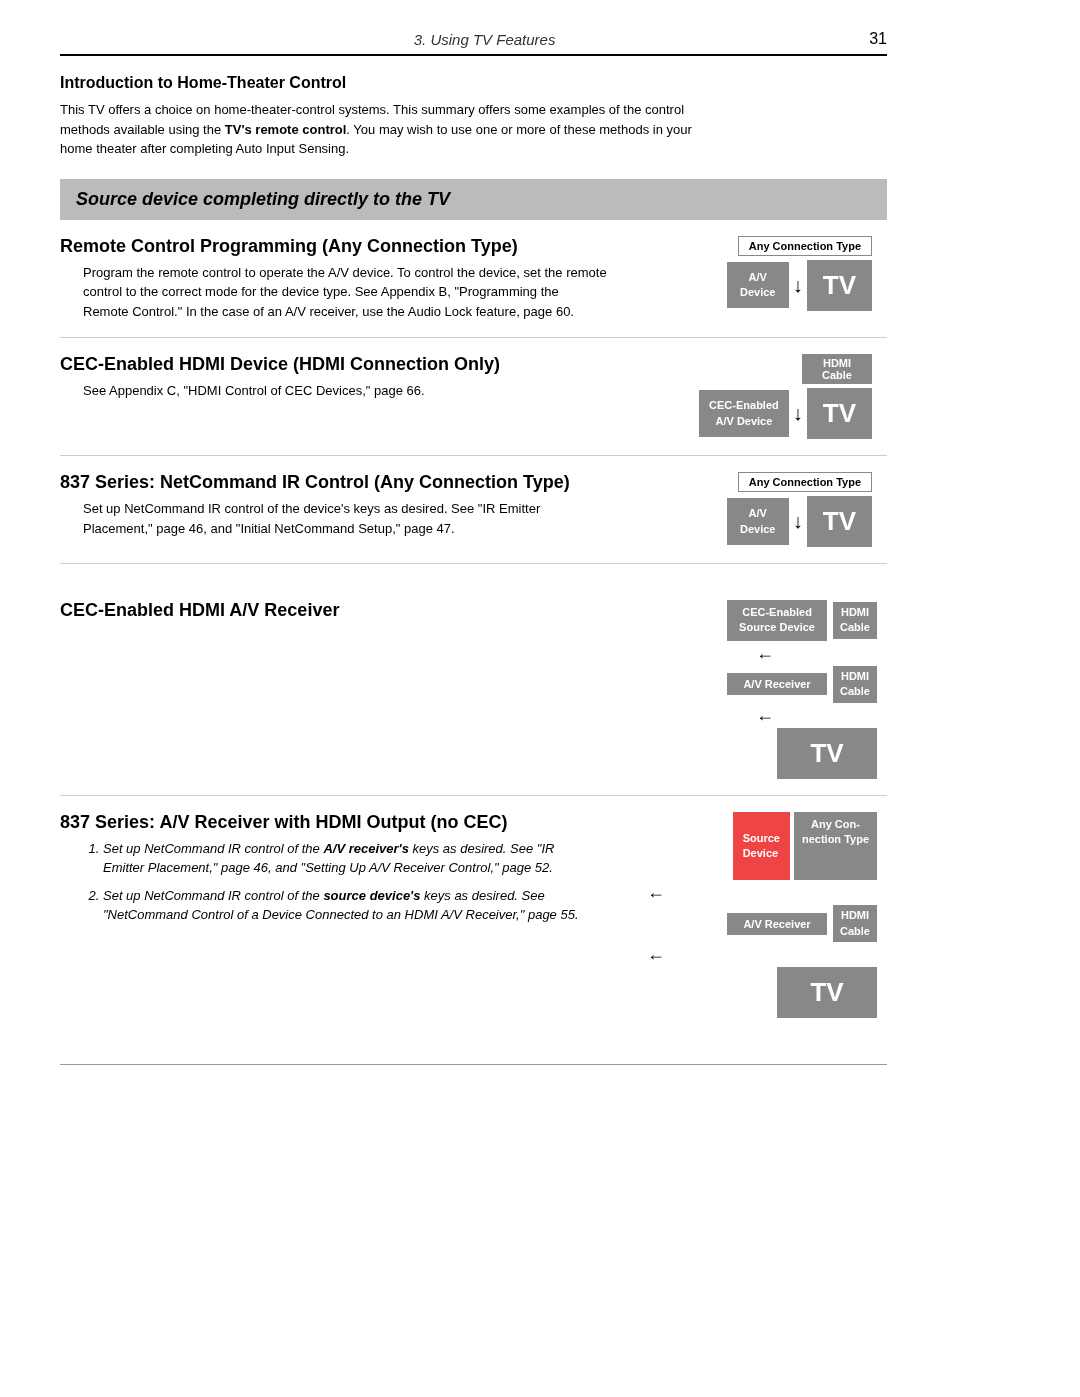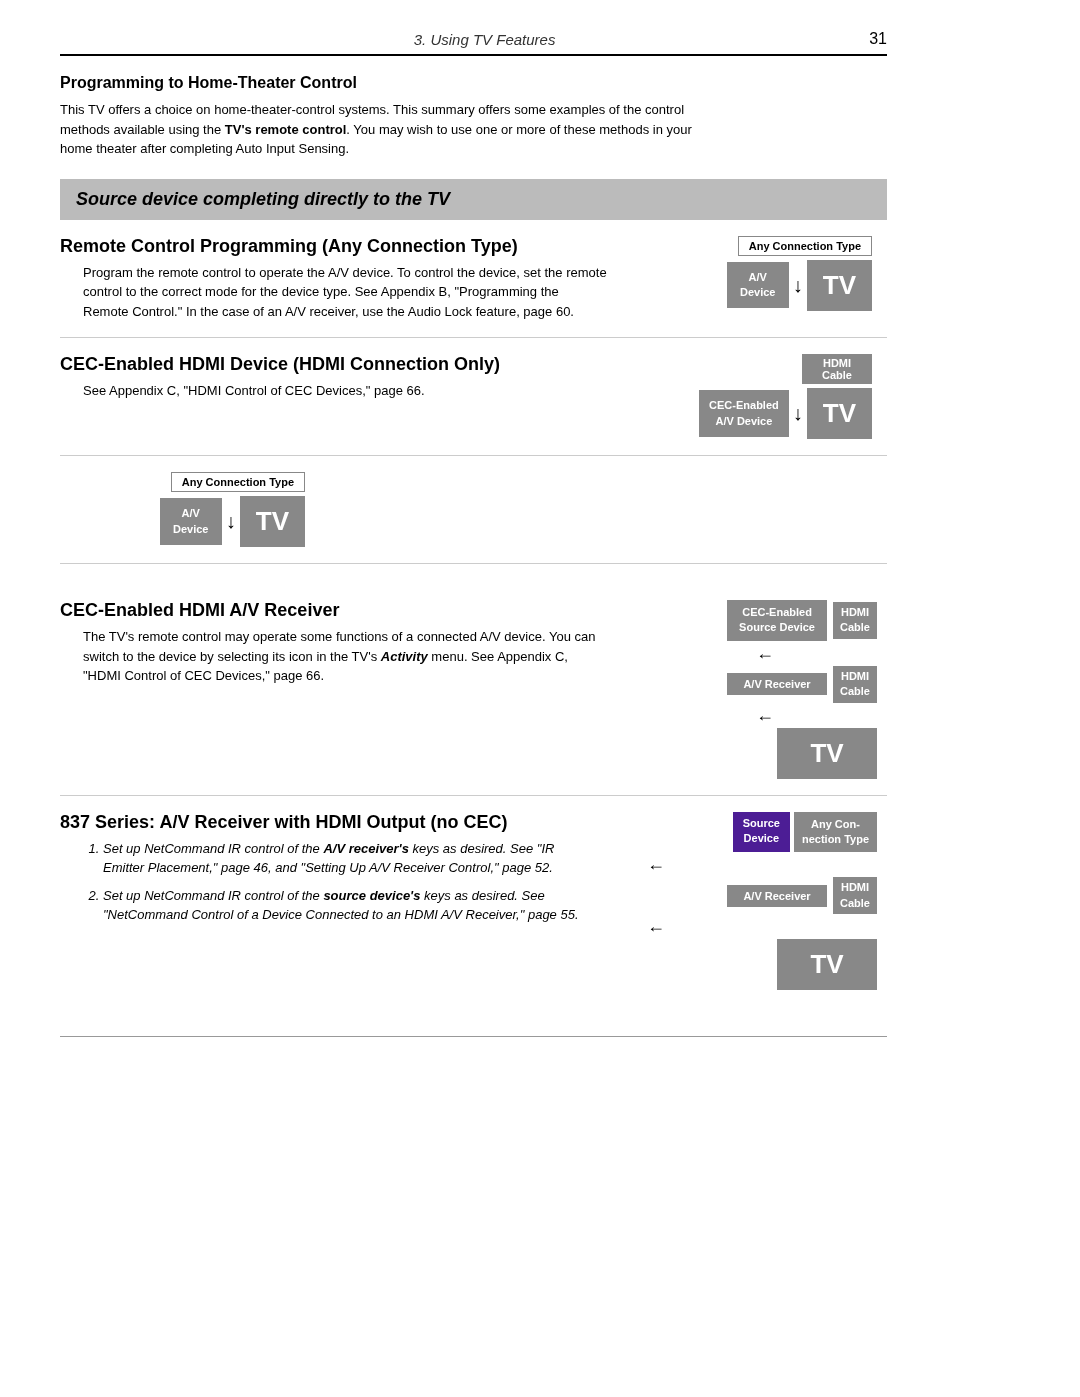--- a/index.html
+++ b/index.html
@@ -125,21 +125,21 @@
 
 <div class="page">
 
   <div class="page-header">
     <div style="width:40px;"></div>
     <div class="page-header-title">3.  Using TV Features</div>
     <div class="page-header-number">31</div>
   </div>
 
   <div>
-    <div class="intro-title">Programming to Home-Theater Control</div>
+    <div class="intro-title">Introduction to Home-Theater Control</div>
     <div class="intro-text">
       This TV offers a choice on home-theater-control systems. This summary offers some examples of the control methods available using the <strong>TV's remote control</strong>.  You may wish to use one or more of these methods in your home theater after completing Auto Input Sensing.
     </div>
   </div>
 
   <div class="section-header">
     <span>Source device completing directly to the TV</span>
   </div>
 
   <div class="subsection">
@@ -179,43 +179,48 @@
         <div style="display:flex;align-items:center;gap:4px;">
           <div style="background:#888;color:#fff;font-size:11px;font-weight:bold;padding:8px 10px;text-align:center;min-width:82px;line-height:1.4;">CEC-Enabled<br>A/V Device</div>
           <div style="font-size:20px;font-weight:bold;color:#000;">↓</div>
           <div style="background:#888;color:#fff;font-size:26px;font-weight:bold;padding:10px 16px;text-align:center;">TV</div>
         </div>
       </div>
     </div>
   </div>
 
   <div class="subsection">
+    <div class="subsection-text">
+      <div class="subsection-title">
+        837 Series:  NetCommand IR Control (Any Connection Type)
+      </div>
+      <div class="subsection-body">
+        Set up NetCommand IR control of the device's keys as desired.  See "IR Emitter Placement," page 46, and "Initial NetCommand Setup," page 47.
+      </div>
+    </div>
     <div class="subsection-diagram">
       <div style="display:flex;flex-direction:column;align-items:flex-end;width:230px;">
         <div style="background:#fff;border:1.5px solid #888;padding:3px 10px;font-size:11px;font-weight:bold;color:#000;margin-bottom:4px;text-align:center;min-width:130px;">Any Connection Type</div>
         <div style="display:flex;align-items:center;gap:4px;">
           <div style="background:#888;color:#fff;font-size:11px;font-weight:bold;padding:8px 10px;text-align:center;min-width:62px;line-height:1.4;">A/V<br>Device</div>
           <div style="font-size:20px;font-weight:bold;color:#000;">↓</div>
           <div style="background:#888;color:#fff;font-size:26px;font-weight:bold;padding:10px 16px;text-align:center;">TV</div>
         </div>
       </div>
     </div>
   </div>
 
   <div class="section-spacer"></div>
 
 
   <div class="subsection">
     <div class="subsection-text">
       <div class="subsection-title">
         CEC-Enabled HDMI A/V Receiver
       </div>
-      <div class="subsection-body">
-        The TV's remote control may operate some functions of a connected A/V device. You can switch to the device by selecting its icon in the TV's <strong><em>Activity</em></strong> menu.  See Appendix C, "HDMI Control of CEC Devices," page 66.
-      </div>
     </div>
     <div class="subsection-diagram">
 
       <div style="display:flex;flex-direction:column;align-items:flex-end;width:240px;gap:0px;">
 
         <div style="display:flex;align-items:center;gap:6px;margin-bottom:2px;">
           <div style="background:#888;color:#fff;font-size:11px;font-weight:bold;padding:5px 12px;text-align:center;line-height:1.4;min-width:100px;">CEC-Enabled<br>Source Device</div>
           <div style="background:#888;color:#fff;font-size:11px;font-weight:bold;padding:3px 7px;text-align:center;line-height:1.4;">HDMI<br>Cable</div>
         </div>
 
@@ -255,21 +260,21 @@
           <li>Set up NetCommand IR control of the <strong>A/V receiver's</strong> keys as desired.  See "IR Emitter Placement," page 46, and "Setting Up A/V Receiver Control," page 52.</li>
           <li>Set up NetCommand IR control of the <strong>source device's</strong> keys as desired.  See "NetCommand Control of a Device Connected to an HDMI A/V Receiver," page 55.</li>
         </ol>
       </div>
     </div>
     <div class="subsection-diagram">
 
       <div style="display:flex;flex-direction:column;align-items:flex-end;width:240px;gap:0px;">
 
         <div style="display:flex;align-items:stretch;gap:4px;margin-bottom:2px;">
-          <div style="background:#4c1d95;color:#fff;font-size:11px;font-weight:bold;padding:4px 10px;text-align:center;line-height:1.4;">Source<br>Device</div>
+          <div style="background:#ef4444;color:#fff;font-size:11px;font-weight:bold;padding:19px 10px;text-align:left;line-height:1.4;">Source<br>Device</div>
           <div style="background:#888;color:#fff;font-size:11px;font-weight:bold;padding:5px 8px;text-align:center;line-height:1.4;">Any Con-<br>nection Type</div>
         </div>
 
         <div style="display:flex;justify-content:flex-start;padding-left:10px;margin-bottom:2px;width:100%;">
           <div style="font-size:18px;color:#000;">←</div>
         </div>
 
         <div style="display:flex;align-items:center;gap:6px;margin-bottom:2px;">
           <div style="background:#888;color:#fff;font-size:11px;font-weight:bold;padding:5px 12px;text-align:center;min-width:100px;">A/V Receiver</div>
           <div style="background:#888;color:#fff;font-size:11px;font-weight:bold;padding:3px 7px;text-align:center;line-height:1.4;">HDMI<br>Cable</div>

